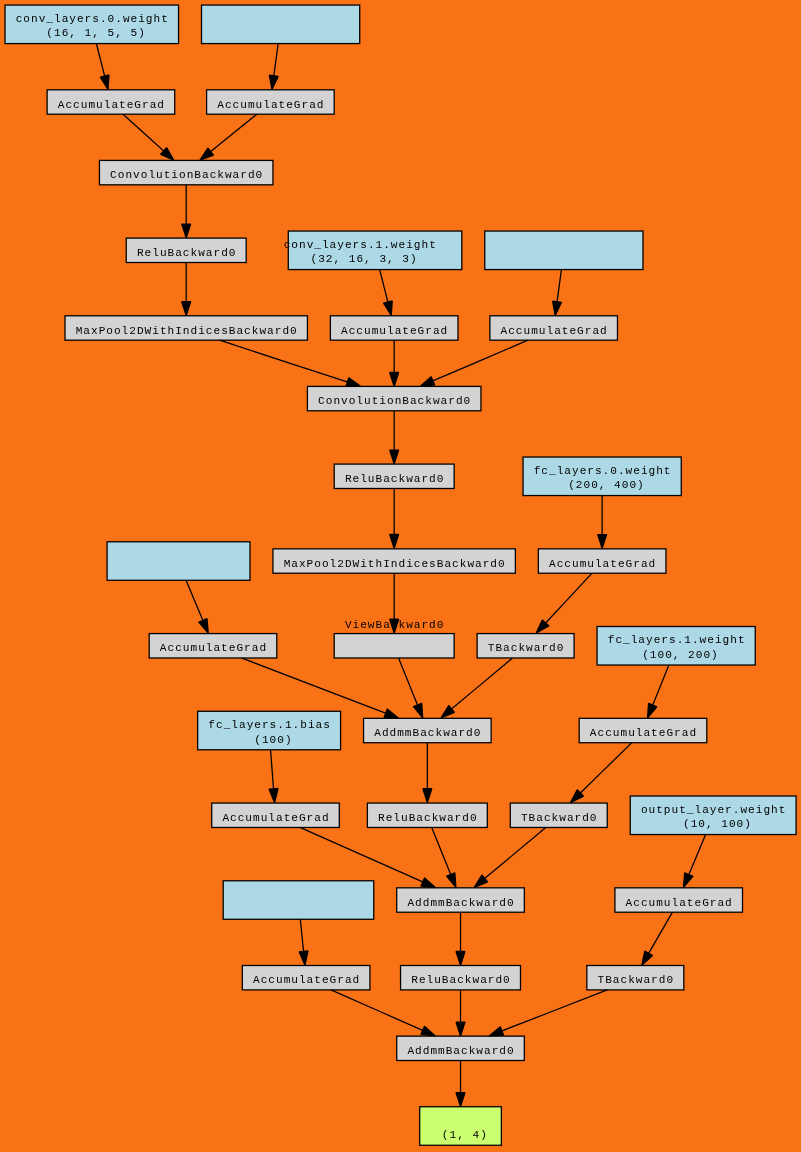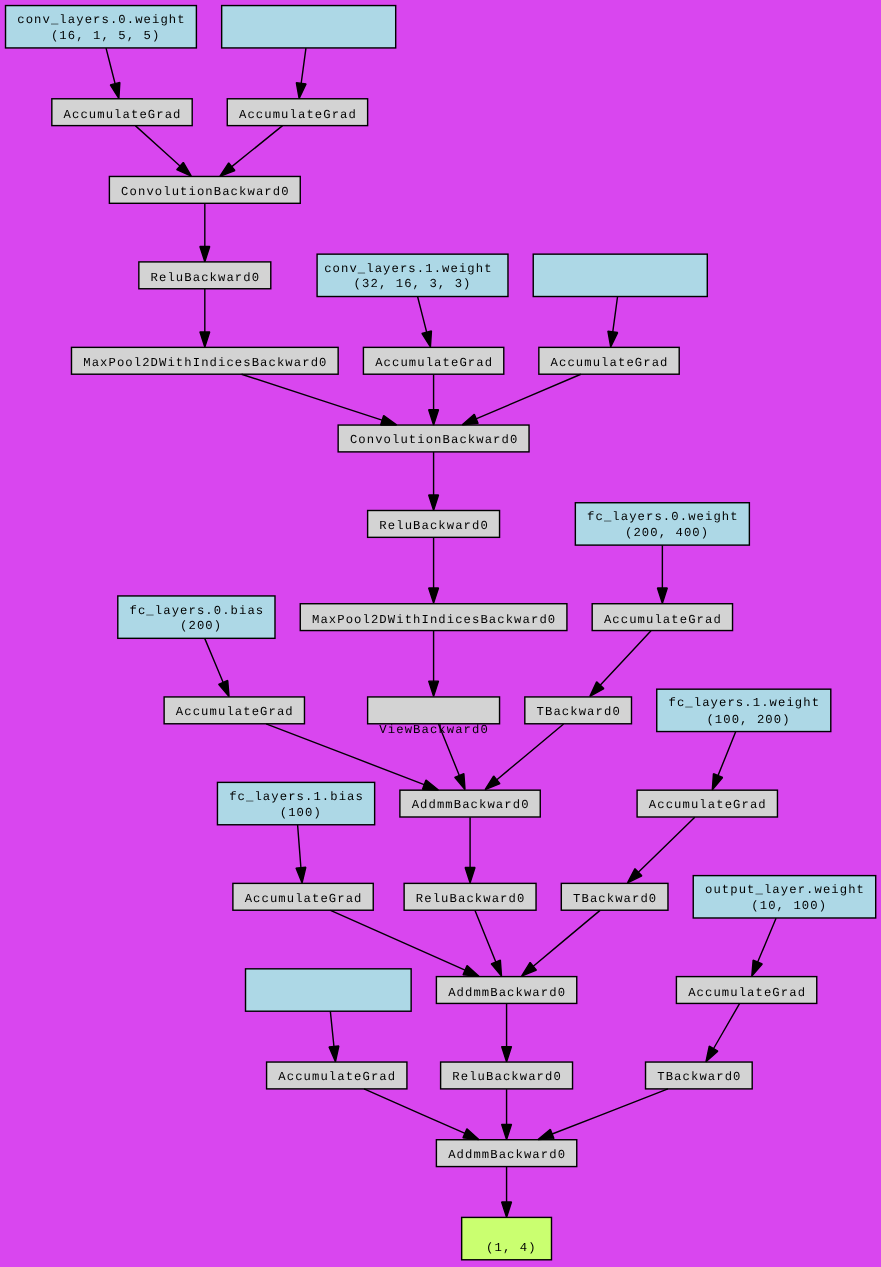--- a/index.html
+++ b/index.html
@@ -8,21 +8,21 @@
     padding: 0;
     background: #ffffff;
     width: 801px;
     height: 1152px;
     overflow: hidden;
   }
   #graph-canvas {
     position: relative;
     width: 801px;
     height: 1152px;
-    background: #d946ef;
+    background: #f97316;
   }
   #graph-layer {
     position: absolute;
     left: 0;
     top: 0;
     width: 801px;
     height: 1152px;
   }
   #graph-layer .gv-edge-line {
     fill: none;
@@ -243,32 +243,31 @@
       <g>
         <path class="gv-edge-line" stroke="#000000" d="M705.51,834.79 C700.51,846.73 693.92,862.43 688.53,875.29"></path>
         <polygon class="gv-arrow" fill="#000000" stroke="#000000" points="692.92,876.37 683.46,887.38 684.69,872.87 692.92,876.37"></polygon>
       </g>
     </svg>
 <div class="gv-node" style="left:5.02px;top:5.05px;width:173.52px;height:38.52px;color:#000000"><span class="gv-label" style="top:8.75px">conv_layers.0.weight</span><span class="gv-shape" style="top:23.35px"> (16, 1, 5, 5)</span></div>
     <div class="gv-node" style="left:47.12px;top:89.8px;width:127.6px;height:24.39px;color:#000000"><span class="gv-label" style="top:9.9px">AccumulateGrad</span></div>
     <div class="gv-node" style="left:206.61px;top:89.8px;width:127.59px;height:24.39px;color:#000000"><span class="gv-label" style="top:9.9px">AccumulateGrad</span></div>
     <div class="gv-node" style="left:99.44px;top:160.42px;width:173.52px;height:24.4px;color:#000000"><span class="gv-label" style="top:9.9px">ConvolutionBackward0</span></div>
     <div class="gv-node" style="left:126.23px;top:238.1px;width:119.94px;height:24.4px;color:#000000"><span class="gv-label" style="top:9.9px">ReluBackward0</span></div>
-    <div class="gv-node" style="left:284px;top:231.04px;width:173.53px;height:38.52px;color:#000000"><span class="gv-label" style="top:8.75px">conv_layers.1.weight</span><span class="gv-shape" style="top:23.35px"> (32, 16, 3, 3)</span></div>
+    <div class="gv-node" style="left:273px;top:231.04px;width:173.53px;height:38.52px;color:#000000"><span class="gv-label" style="top:8.75px">conv_layers.1.weight</span><span class="gv-shape" style="top:23.35px"> (32, 16, 3, 3)</span></div>
     <div class="gv-node" style="left:64.99px;top:315.79px;width:242.42px;height:24.39px;color:#000000"><span class="gv-label" style="top:9.9px">MaxPool2DWithIndicesBackward0</span></div>
     <div class="gv-node" style="left:330.38px;top:315.79px;width:127.59px;height:24.39px;color:#000000"><span class="gv-label" style="top:9.9px">AccumulateGrad</span></div>
     <div class="gv-node" style="left:489.87px;top:315.79px;width:127.59px;height:24.39px;color:#000000"><span class="gv-label" style="top:9.9px">AccumulateGrad</span></div>
     <div class="gv-node" style="left:307.41px;top:386.41px;width:173.53px;height:24.39px;color:#000000"><span class="gv-label" style="top:9.9px">ConvolutionBackward0</span></div>
     <div class="gv-node" style="left:334.2px;top:464.09px;width:119.94px;height:24.4px;color:#000000"><span class="gv-label" style="top:9.9px">ReluBackward0</span></div>
     <div class="gv-node" style="left:523.04px;top:457.03px;width:158.21px;height:38.52px;color:#000000"><span class="gv-label" style="top:8.75px">fc_layers.0.weight</span><span class="gv-shape" style="top:23.35px"> (200, 400)</span></div>
-    <div class="gv-node" style="left:107.09px;top:541.77px;width:142.9px;height:38.52px;color:#000000"><span class="gv-label" style="top:8.75px">fc_layers.0.bias</span><span class="gv-shape" style="top:23.35px"> (200)</span></div>
     <div class="gv-node" style="left:272.96px;top:548.84px;width:242.42px;height:24.39px;color:#000000"><span class="gv-label" style="top:9.9px">MaxPool2DWithIndicesBackward0</span></div>
     <div class="gv-node" style="left:538.35px;top:548.84px;width:127.59px;height:24.39px;color:#000000"><span class="gv-label" style="top:9.9px">AccumulateGrad</span></div>
     <div class="gv-node" style="left:149.2px;top:633.58px;width:127.59px;height:24.4px;color:#000000"><span class="gv-label" style="top:9.9px">AccumulateGrad</span></div>
-    <div class="gv-node" style="left:334.2px;top:649px;width:119.94px;height:32px;color:#000000"><span class="gv-label" style="top:9.9px">ViewBackward0</span></div>
+    <div class="gv-node" style="left:334.2px;top:610px;width:119.94px;height:32px;color:#000000"><span class="gv-label" style="top:9.9px">ViewBackward0</span></div>
     <div class="gv-node" style="left:477.11px;top:633.58px;width:96.97px;height:24.4px;color:#000000"><span class="gv-label" style="top:9.9px">TBackward0</span></div>
     <div class="gv-node" style="left:597.04px;top:626.52px;width:158.22px;height:28px;color:#000000"><span class="gv-label" style="top:8.75px">fc_layers.1.weight</span><span class="gv-shape" style="top:23.35px"> (100, 200)</span></div>
     <div class="gv-node" style="left:363.55px;top:718.33px;width:127.59px;height:24.39px;color:#000000"><span class="gv-label" style="top:9.9px">AddmmBackward0</span></div>
     <div class="gv-node" style="left:579.18px;top:718.33px;width:127.59px;height:24.39px;color:#000000"><span class="gv-label" style="top:9.9px">AccumulateGrad</span></div>
     <div class="gv-node" style="left:197.68px;top:711.26px;width:142.9px;height:38.53px;color:#000000"><span class="gv-label" style="top:8.75px">fc_layers.1.bias</span><span class="gv-shape" style="top:23.35px"> (100)</span></div>
     <div class="gv-node" style="left:211.72px;top:803.07px;width:127.59px;height:24.4px;color:#000000"><span class="gv-label" style="top:9.9px">AccumulateGrad</span></div>
     <div class="gv-node" style="left:367.38px;top:803.07px;width:119.93px;height:24.4px;color:#000000"><span class="gv-label" style="top:9.9px">ReluBackward0</span></div>
     <div class="gv-node" style="left:510.28px;top:803.07px;width:96.97px;height:24.4px;color:#000000"><span class="gv-label" style="top:9.9px">TBackward0</span></div>
     <div class="gv-node" style="left:630.22px;top:796.01px;width:165.87px;height:38.52px;color:#000000"><span class="gv-label" style="top:8.75px">output_layer.weight</span><span class="gv-shape" style="top:23.35px"> (10, 100)</span></div>
     <div class="gv-node" style="left:396.72px;top:887.82px;width:127.6px;height:24.39px;color:#000000"><span class="gv-label" style="top:9.9px">AddmmBackward0</span></div>

